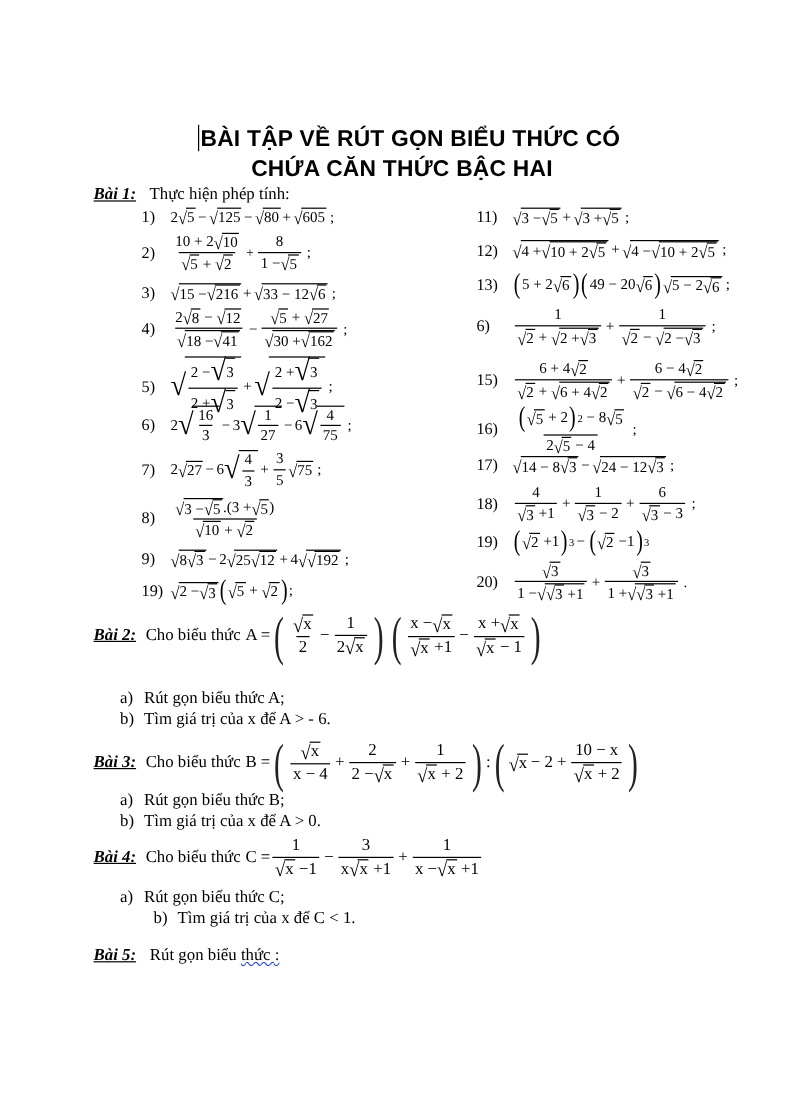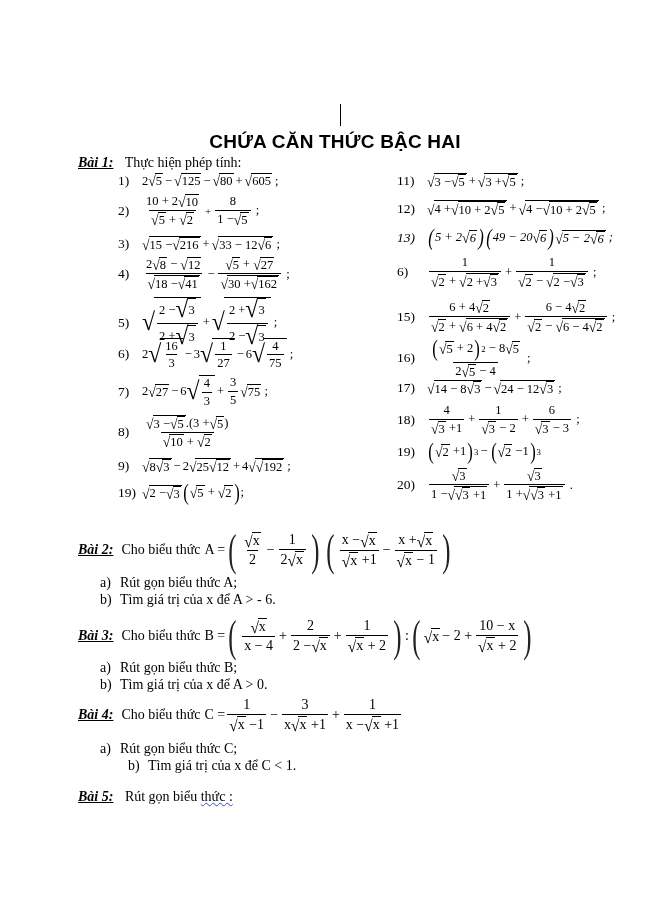--- a/index.html
+++ b/index.html
@@ -43,21 +43,21 @@
   .sup { font-size: 0.7em; vertical-align: 1.1em; }
 
   .sub-item { position: absolute; left: 100px; font-size: 14px; white-space: nowrap; }
   .sub-item .letter { display: inline-block; width: 20px; }
   .squiggle { text-decoration: underline wavy #3050d0; text-decoration-thickness: 1px; }
   .formula-line { position: absolute; display: flex; align-items: center; font-size: 14px; white-space: nowrap; }
 </style>
 </head>
 <body>
 
-<div class="title title1"><span class="cursor"></span></div>
+<div class="title title1"><span class="cursor"></span><span>BÀI TẬP VỀ RÚT GỌN BIỂU THỨC CÓ</span></div>
 <div class="title title2">CHỨA CĂN THỨC BẬC HAI</div>
 
 <div class="heading" style="top:155px;">
   <span class="bai">Bài 1:</span>
   <span>Thực hiện phép tính:</span>
 </div>
 
 <div class="item" style="left:118px; top:173px;">
   <span class="num">1)</span>
   <span class="math">
@@ -410,21 +410,21 @@
             <span class="under">10 + 2<span class="rad">
                 <span class="sym">√</span>
                 <span class="under">5</span>
               </span></span>
           </span></span>
       </span>
       <span>&nbsp;;</span>
   </span>
 </div>
 
-<div class="item col2" style="left:357px; top:226px;font-style:italic;">
+<div class="item col2" style="left:357px; top:226px;">
   <span class="num">13)</span>
   <span class="math">
     <span class="paren">(</span>5 + 2<span class="rad">
         <span class="sym">√</span>
         <span class="under">6</span>
       </span><span class="paren">)</span>
     <span class="paren">(</span>49 − 20<span class="rad">
         <span class="sym">√</span>
         <span class="under">6</span>
       </span><span class="paren">)</span>
@@ -629,21 +629,21 @@
             <span class="under"><span class="rad">
                 <span class="sym">√</span>
                 <span class="under">3</span>
               </span>&nbsp;+1</span>
           </span></span>
       </span>
       <span>&nbsp;.</span>
   </span>
 </div>
 
-<div class="formula-line" style="left:78px; top:528px;text-align:right;">
+<div class="formula-line" style="left:78px; top:508px;text-align:right;">
   <span class="bai">Bài 2:</span>
   <span style="margin-right:4px;">Cho biểu thức</span>
   <span class="math" style="font-size:14px;">
     <span>A =</span>
     <span class="bigparen">(</span>
     <span class="frac">
         <span class="n">
           <span class="rad">
             <span class="sym">√</span>
             <span class="under">x</span>

